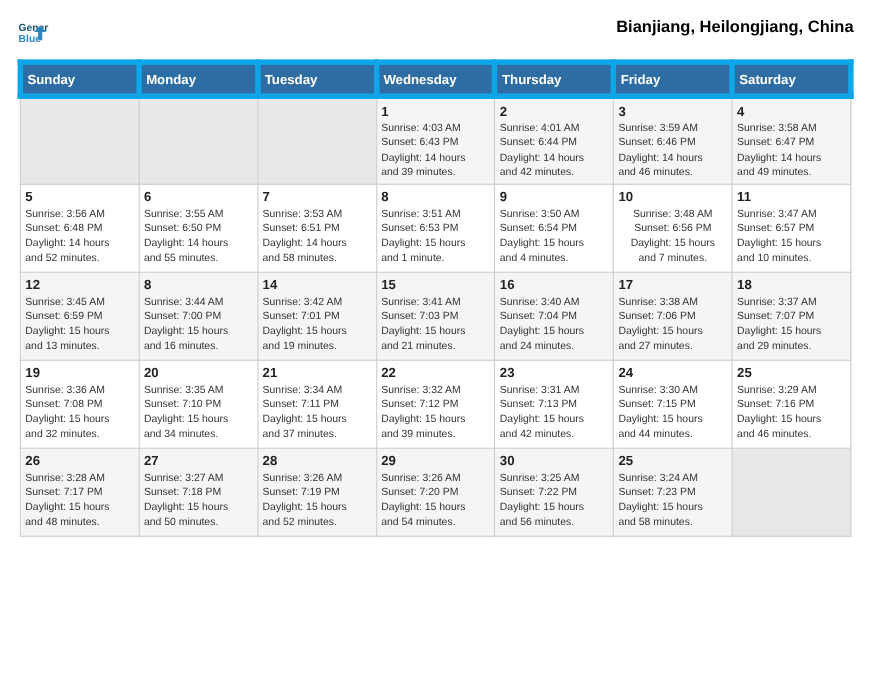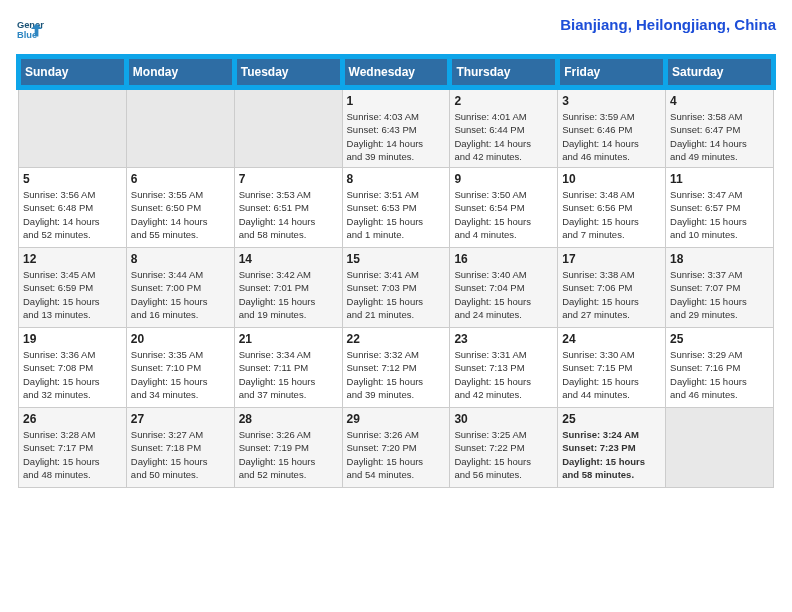--- a/index.html
+++ b/index.html
@@ -28,21 +28,21 @@
     .title-area {
       text-align: right;
     }
     .month-title {
       font-size: 32px;
       font-weight: bold;
       color: #1a1a1a;
     }
     .location-title {
       font-size: 15px;
-      color: #1d4ed8;
+      color: #000000;
       font-weight: bold;
     }
     table {
       width: 100%;
       border-collapse: collapse;
       table-layout: fixed;
     }
     thead th {
       background: #2e6da4;
       color: #fff;
@@ -173,21 +173,21 @@
         </td>
         <td>
           <span class="day-number">9</span>
           <div class="day-info" style="white-space: pre-line;">Sunrise: 3:50 AM
 Sunset: 6:54 PM
 Daylight: 15 hours
 and 4 minutes.</div>
         </td>
         <td>
           <span class="day-number">10</span>
-          <div class="day-info" style="white-space: pre-line;">Sunrise: 3:48 AM
+          <div class="day-info" style="white-space: pre-line; text-align: center;">Sunrise: 3:48 AM
 Sunset: 6:56 PM
 Daylight: 15 hours
 and 7 minutes.</div>
         </td>
         <td>
           <span class="day-number">11</span>
           <div class="day-info" style="white-space: pre-line;">Sunrise: 3:47 AM
 Sunset: 6:57 PM
 Daylight: 15 hours
 and 10 minutes.</div>
@@ -326,21 +326,21 @@
         </td>
         <td>
           <span class="day-number">30</span>
           <div class="day-info" style="white-space: pre-line;">Sunrise: 3:25 AM
 Sunset: 7:22 PM
 Daylight: 15 hours
 and 56 minutes.</div>
         </td>
         <td>
           <span class="day-number">25</span>
-          <div class="day-info" style="white-space: pre-line; font-weight: bold;">Sunrise: 3:24 AM
+          <div class="day-info" style="white-space: pre-line;">Sunrise: 3:24 AM
 Sunset: 7:23 PM
 Daylight: 15 hours
 and 58 minutes.</div>
         </td>
         <td class="empty-cell"></td>
       </tr>
     </tbody>
 </table>
 
 </body></html>

